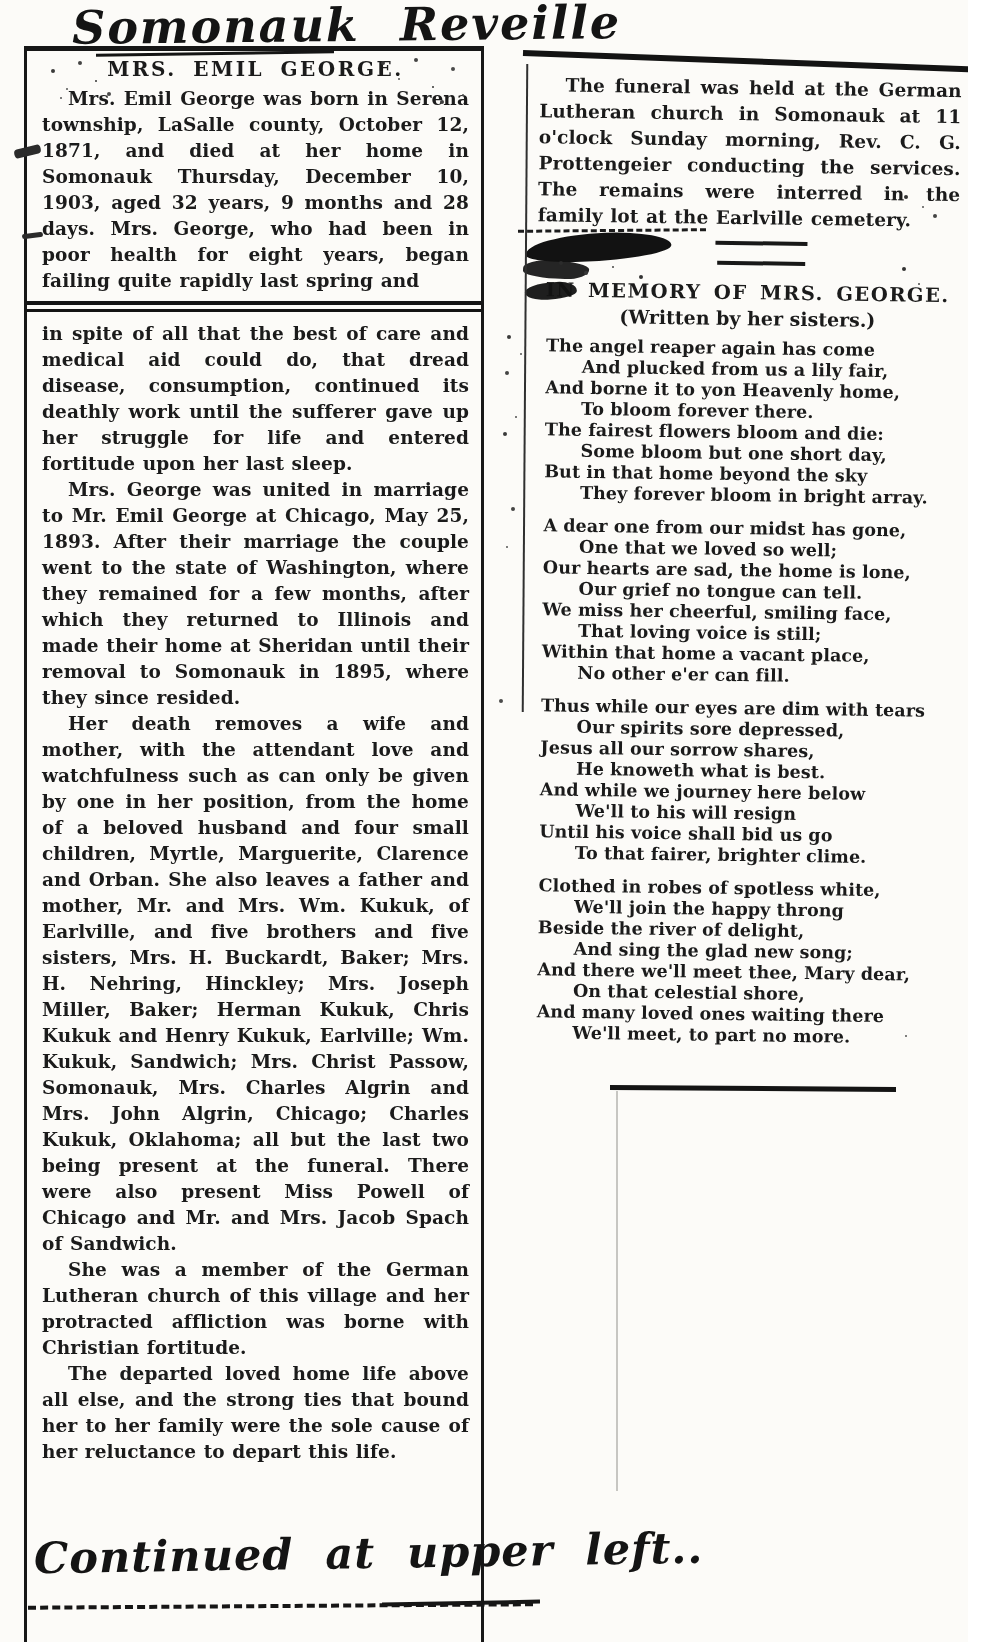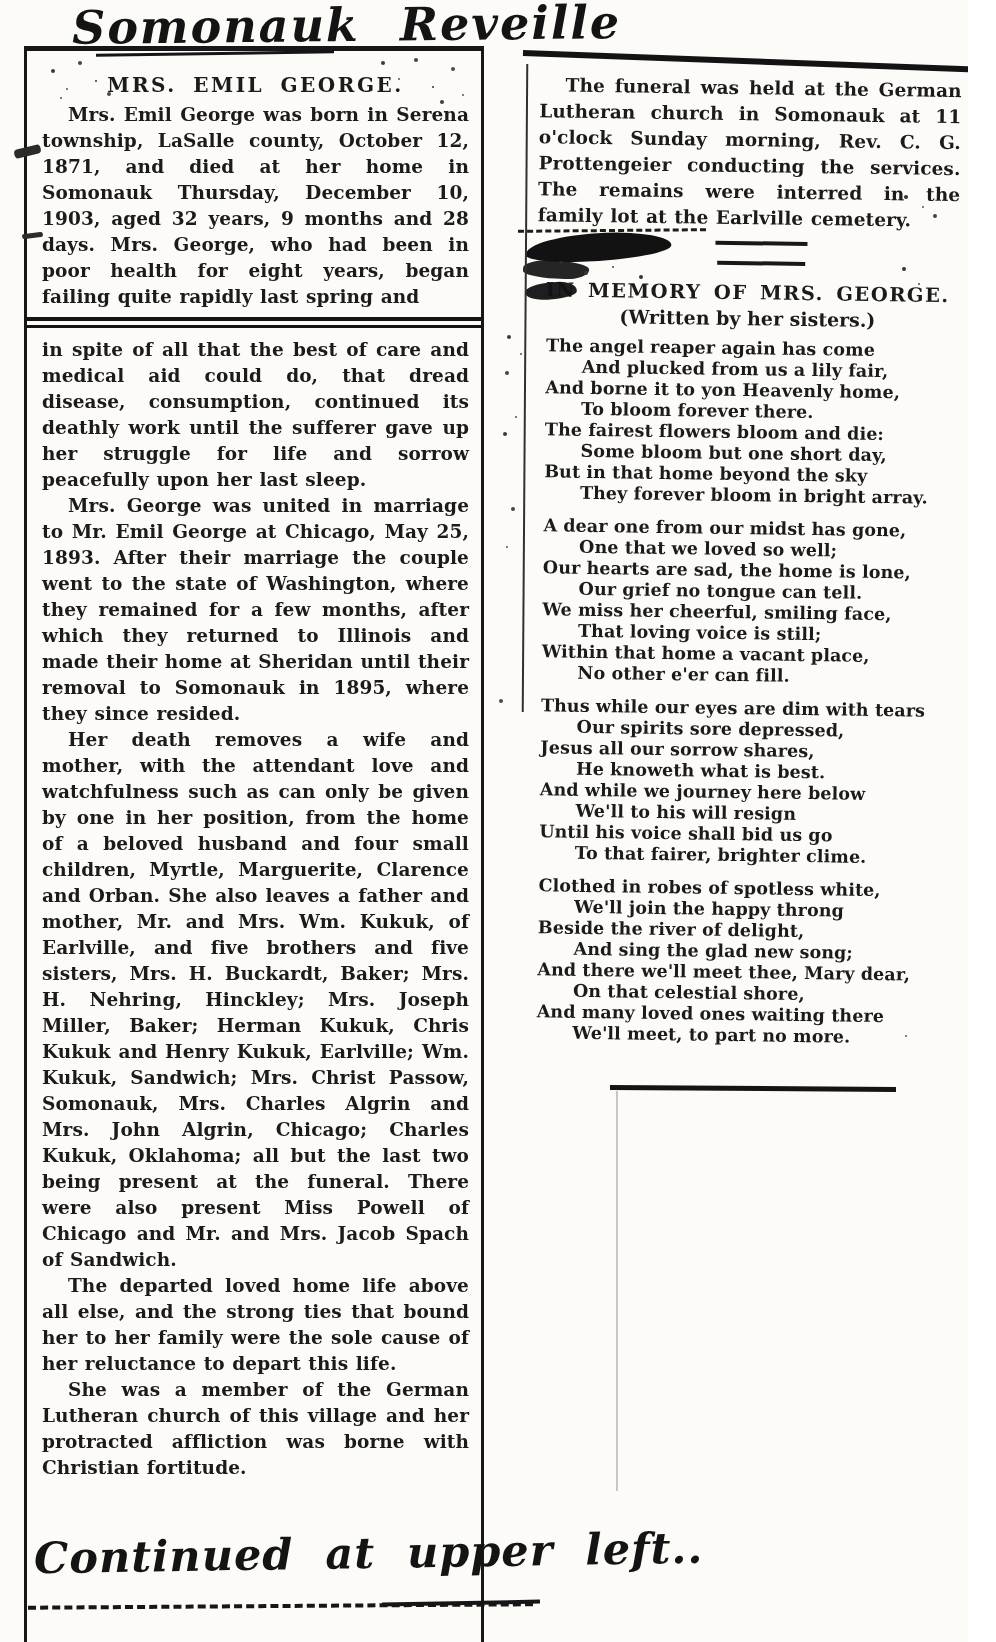--- a/index.html
+++ b/index.html
@@ -25,21 +25,21 @@
 
   
   .left-box{
     position:absolute; left:24px; top:46px; width:460px; height:1596px;
     box-sizing:border-box;
     border-left:3px solid #171717; border-right:3px solid #171717; border-top:5px solid #171717;
     padding:6px 12px 0 15px; z-index:5;
   }
   .headline{
     text-align:center; font-weight:700; font-size:20px;
-    letter-spacing:2.5px; word-spacing:7px; margin:16px 0 5px;
+    letter-spacing:2.5px; word-spacing:7px; margin:0 0 5px;
   }
   .para{
     margin:0; font-weight:700; font-size:18.5px; line-height:26px;
     text-align:justify; letter-spacing:0.1px; word-spacing:1px;
   }
   .indent{ text-indent:26px; }
   .double-rule{
     height:4px; border-top:4px solid #141414; border-bottom:3px solid #141414;
     margin:7px -12px 9px -15px;
   }
@@ -106,25 +106,25 @@
 
   <div class="hand top-note">Somonauk Reveille</div>
   <div class="top-underline"></div>
   <div class="pen-mark mark1"></div>
   <div class="pen-mark mark2"></div>
 
   <div class="left-box">
     <div class="headline">MRS. EMIL GEORGE.</div>
     <p class="para indent">Mrs. Emil George was born in Serena township, LaSalle county, October 12, 1871, and died at her home in Somonauk Thursday, December 10, 1903, aged 32 years, 9 months and 28 days. Mrs. George, who had been in poor health for eight years, began failing quite rapidly last spring and</p>
     <div class="double-rule"></div>
-    <p class="para">in spite of all that the best of care and medical aid could do, that dread disease, consumption, continued its deathly work until the sufferer gave up her struggle for life and sorrow peacefully upon her last sleep.</p>
+    <p class="para">in spite of all that the best of care and medical aid could do, that dread disease, consumption, continued its deathly work until the sufferer gave up her struggle for life and entered fortitude upon her last sleep.</p>
     <p class="para indent">Mrs. George was united in marriage to Mr. Emil George at Chicago, May 25, 1893. After their marriage the couple went to the state of Washington, where they remained for a few months, after which they returned to Illinois and made their home at Sheridan until their removal to Somonauk in 1895, where they since resided.</p>
     <p class="para indent">Her death removes a wife and mother, with the attendant love and watchfulness such as can only be given by one in her position, from the home of a beloved husband and four small children, Myrtle, Marguerite, Clarence and Orban. She also leaves a father and mother, Mr. and Mrs. Wm. Kukuk, of Earlville, and five brothers and five sisters, Mrs. H. Buckardt, Baker; Mrs. H. Nehring, Hinckley; Mrs. Joseph Miller, Baker; Herman Kukuk, Chris Kukuk and Henry Kukuk, Earlville; Wm. Kukuk, Sandwich; Mrs. Christ Passow, Somonauk, Mrs. Charles Algrin and Mrs. John Algrin, Chicago; Charles Kukuk, Oklahoma; all but the last two being present at the funeral. There were also present Miss Powell of Chicago and Mr. and Mrs. Jacob Spach of Sandwich.</p>
+    <p class="para indent">She was a member of the German Lutheran church of this village and her protracted affliction was borne with Christian fortitude.</p>
     <p class="para indent">The departed loved home life above all else, and the strong ties that bound her to her family were the sole cause of her reluctance to depart this life.</p>
-    <p class="para indent">She was a member of the German Lutheran church of this village and her protracted affliction was borne with Christian fortitude.</p>
   </div>
 
   <div class="rb-top"></div>
   <div class="rb-left"></div>
   <div class="rb-right"></div>
   <div class="rb-right-dash"></div>
   <div class="rb-bottom"></div>
   <div class="fold-line"></div>
   <div class="dash-under"></div>
 

